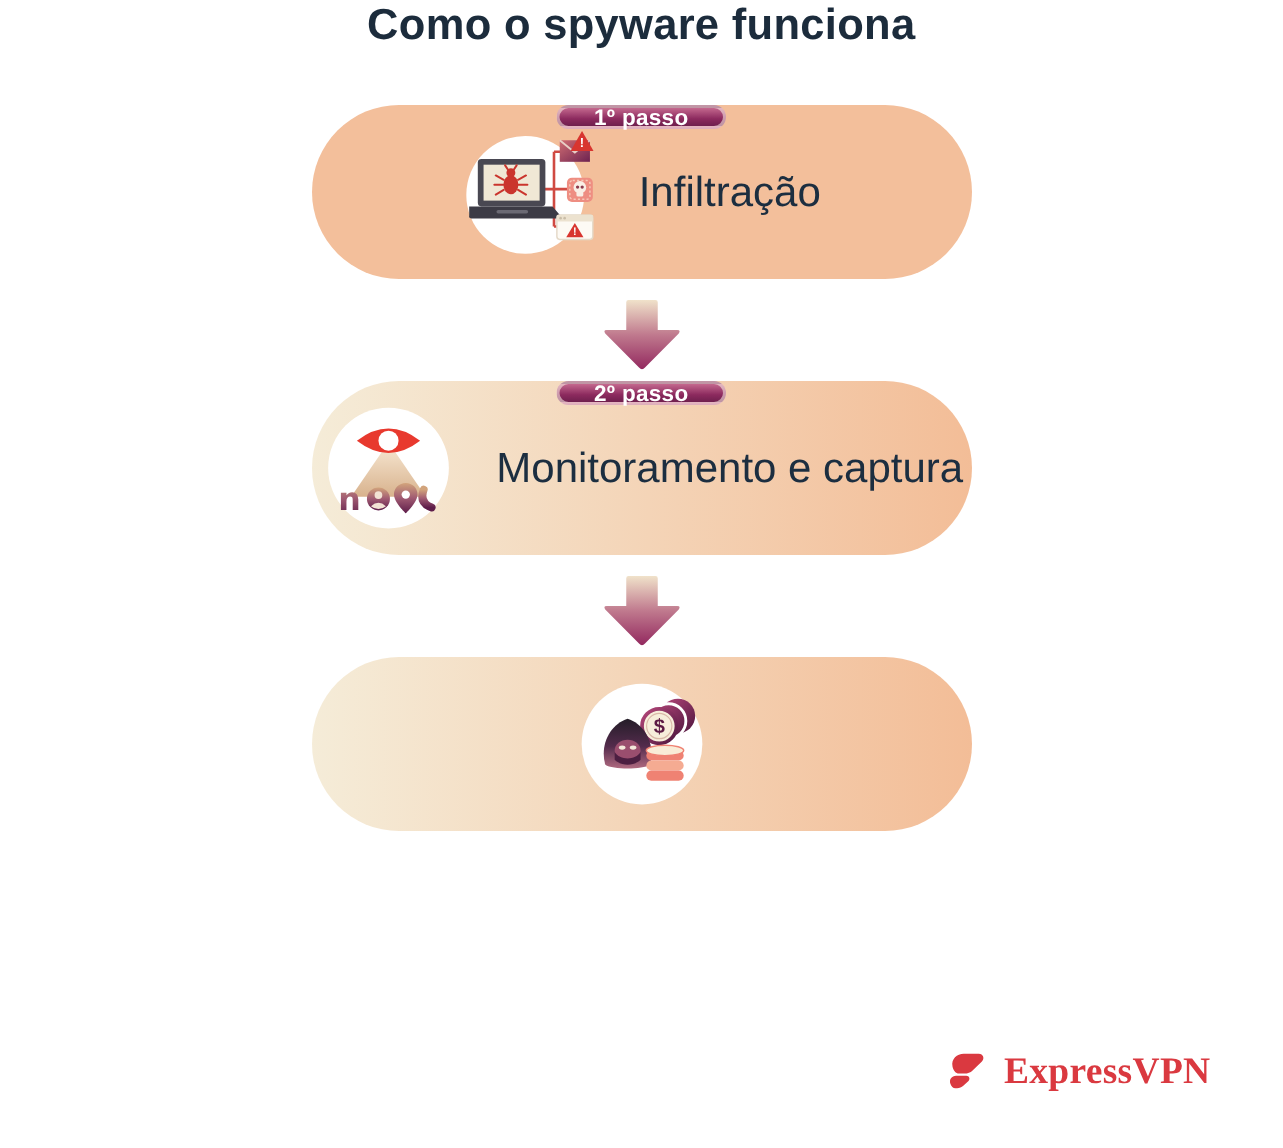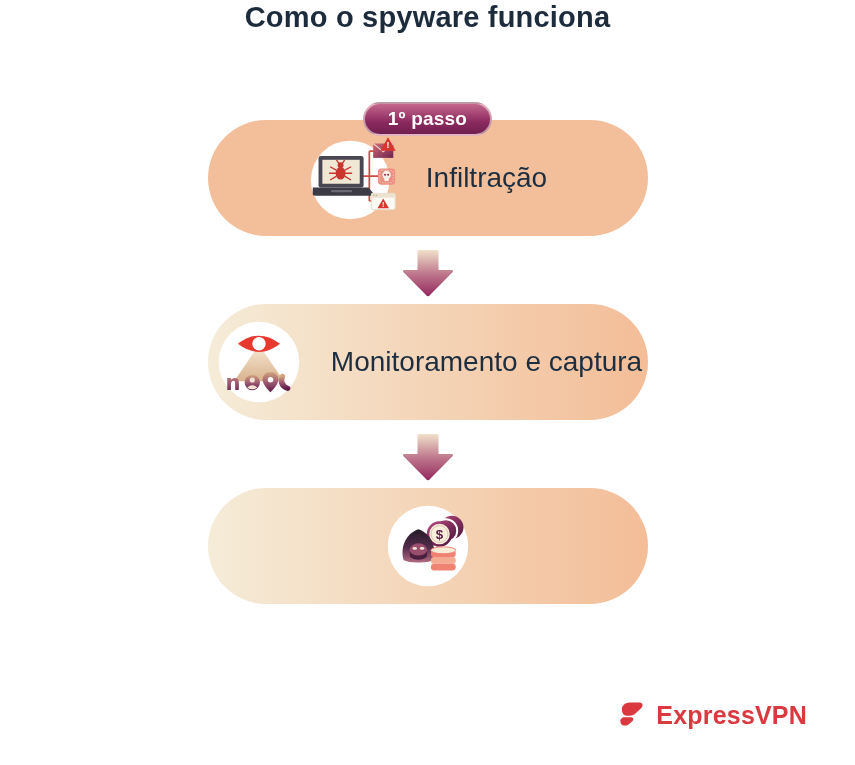--- a/index.html
+++ b/index.html
@@ -9,26 +9,26 @@
   .title {
     text-align:center;
     font-size:29px; font-weight:700; letter-spacing:.2px;
     color:#1c2c3c; line-height:34px;
   }
 
   .steps { margin-top:36px; display:flex; flex-direction:column; align-items:center; }
   .step  { display:flex; flex-direction:column; align-items:center; }
 
   .badge {
-    z-index:2; height:34px; padding:0 23px;
+    z-index:2; height:16px; padding:0 23px;
     display:flex; align-items:center; justify-content:center;
     border-radius:17px; margin-bottom:-16px;
     background:linear-gradient(180deg,#c4688e 0%, #8c2a5e 60%, #6f1f4e 100%);
     border:2px solid rgba(255,245,235,0.55);
-    color:#ffffff; font-size:19px; font-weight:700; letter-spacing:.2px;margin-top:32px;
+    color:#ffffff; font-size:15px; font-weight:700; letter-spacing:.2px;
   }
 
   .card {
     width:440px; height:116px; border-radius:58px;
     display:flex; align-items:center; justify-content:center; gap:26px;
   }
   .card-solid    { background:#f3bf9b; }
   .card-gradient { background:linear-gradient(90deg,#f5ecd8 0%, #f3bd97 100%); }
 
   .step-label { font-size:28px; color:#1c2e40; white-space:nowrap; }
@@ -37,21 +37,21 @@
   .icon-wrap svg { display:block; width:100%; height:100%; }
 
   .arrow { margin:13px 0 7px; line-height:0; }
 
   .brand {
     position:absolute; right:48px; bottom:34px;
     display:flex; align-items:center; gap:9px;
   }
   .brand-mark { width:32px; height:32px; }
   .brand-name {
-    font-family:Liberation Sans, sans-serif;
+    font-family:Liberation Serif, serif;
     font-weight:700; font-size:25px; color:#da3940; letter-spacing:.2px;
   }
 </style>
 </head>
 <body>
 
 <div class="canvas">
 
   <div class="title">Como o spyware funciona</div>
 
@@ -112,20 +112,21 @@
             <stop offset="0" stop-color="#f0e2ca"></stop>
             <stop offset="0.5" stop-color="#c07a8e"></stop>
             <stop offset="1" stop-color="#93295f"></stop>
           </linearGradient>
         </defs>
         <path d="M19 1 H37 Q38.5 1 38.5 2.5 V21 H51.5 Q54 21 52.5 23.3 L30 46 Q28 48.4 26 46 L3.5 23.3 Q2 21 4.5 21 H17.5 V2.5 Q17.5 1 19 1 Z" fill="url(#arrowG)"></path>
       </svg>
     </div>
 
     <div class="step">
+      <div class="badge">2º passo</div>
       <div class="card card-gradient">
         <div class="icon-wrap">
           <svg viewBox="0 0 96 96">
             <defs>
               <linearGradient id="beamG" x1="0" y1="0" x2="0" y2="1">
                 <stop offset="0" stop-color="#f8ead6"></stop>
                   <stop offset="1" stop-color="#d8b28d"></stop>
               </linearGradient>
               <linearGradient id="monG" x1="0" y1="0" x2="0" y2="1">
                 <stop offset="0" stop-color="#d2a47c"></stop>

